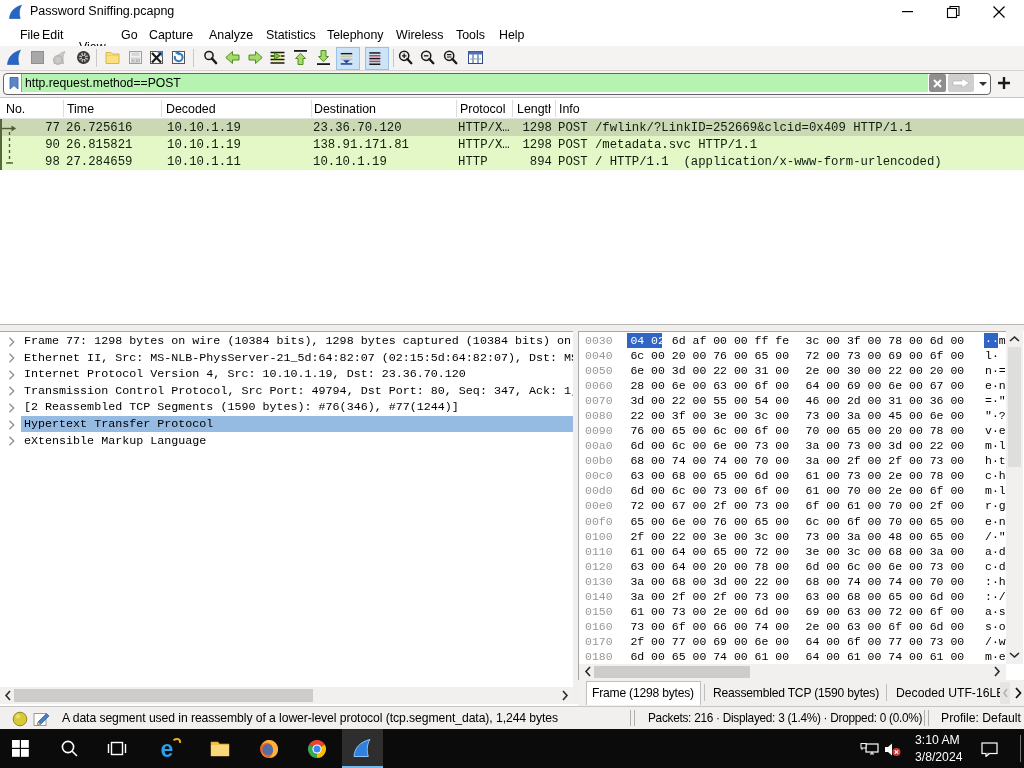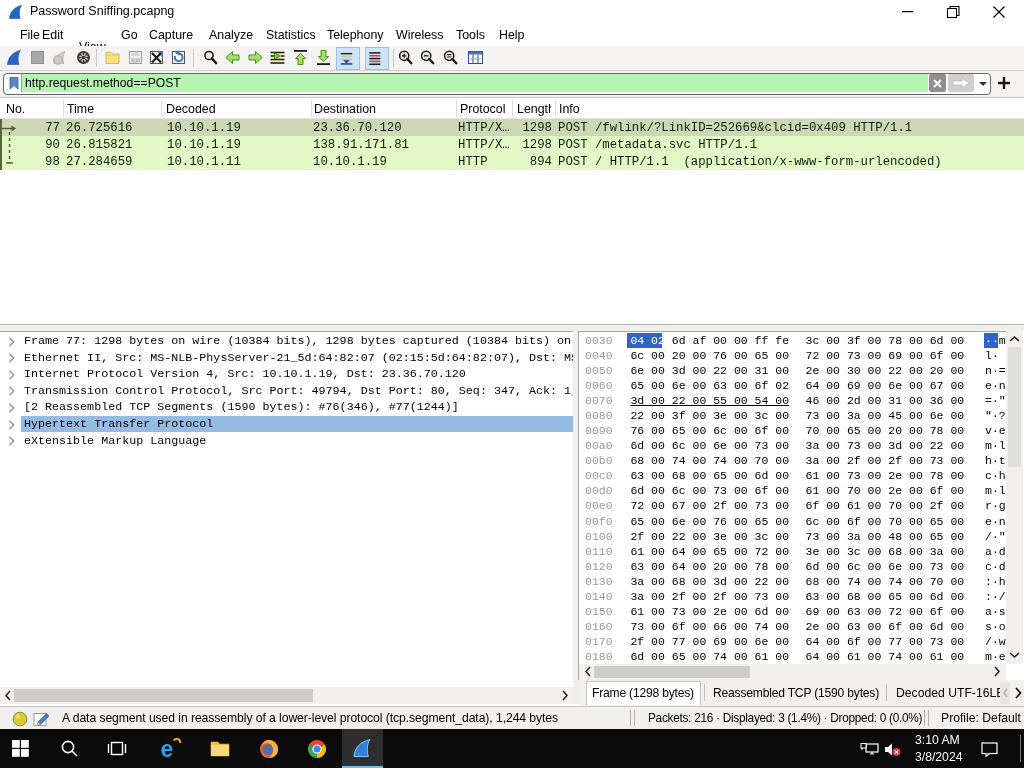--- a/index.html
+++ b/index.html
@@ -272,25 +272,25 @@
 <span class="row mono" style="left:226.5px;top:2.0px;font-size:11.5px;color:#000;">3c 00 3f 00 78 00 6d 00</span>
 <span class="row mono" style="left:6px;top:17.0px;font-size:11.5px;color:#9a9896;">0040</span>
 <span class="row mono" style="left:51.4px;top:17.0px;font-size:11.5px;color:#000;">6c 00 20 00 76 00 65 00</span>
 <span class="row mono" style="left:406px;top:17.0px;font-size:11.5px;color:#000;">l· ·v·e· r·s·i·o·</span>
 <span class="row mono" style="left:226.5px;top:17.0px;font-size:11.5px;color:#000;">72 00 73 00 69 00 6f 00</span>
 <span class="row mono" style="left:6px;top:32.1px;font-size:11.5px;color:#9a9896;">0050</span>
 <span class="row mono" style="left:51.4px;top:32.1px;font-size:11.5px;color:#000;">6e 00 3d 00 22 00 31 00</span>
 <span class="row mono" style="left:406px;top:32.1px;font-size:11.5px;color:#000;">n·=·"·1· .·0·"· ·</span>
 <span class="row mono" style="left:226.5px;top:32.1px;font-size:11.5px;color:#000;">2e 00 30 00 22 00 20 00</span>
 <span class="row mono" style="left:6px;top:47.1px;font-size:11.5px;color:#9a9896;">0060</span>
-<span class="row mono" style="left:51.4px;top:47.1px;font-size:11.5px;color:#000;">65 00 6e 00 63 00 6f 02</span>
+<span class="row mono" style="left:51.4px;top:47.1px;font-size:11.5px;color:#000;">28 00 6e 00 63 00 6f 00</span>
 <span class="row mono" style="left:406px;top:47.1px;font-size:11.5px;color:#000;">e·n·c·o· d·i·n·g·</span>
 <span class="row mono" style="left:226.5px;top:47.1px;font-size:11.5px;color:#000;">64 00 69 00 6e 00 67 00</span>
 <span class="row mono" style="left:6px;top:62.2px;font-size:11.5px;color:#9a9896;">0070</span>
-<span class="row mono" style="left:51.4px;top:62.2px;font-size:11.5px;color:#000;text-decoration:underline;">3d 00 22 00 55 00 54 00</span>
+<span class="row mono" style="left:51.4px;top:62.2px;font-size:11.5px;color:#000;">3d 00 22 00 55 00 54 00</span>
 <span class="row mono" style="left:406px;top:62.2px;font-size:11.5px;color:#000;">=·"·U·T· F·-·1·6·</span>
 <span class="row mono" style="left:226.5px;top:62.2px;font-size:11.5px;color:#000;">46 00 2d 00 31 00 36 00</span>
 <span class="row mono" style="left:6px;top:77.2px;font-size:11.5px;color:#9a9896;">0080</span>
 <span class="row mono" style="left:51.4px;top:77.2px;font-size:11.5px;color:#000;">22 00 3f 00 3e 00 3c 00</span>
 <span class="row mono" style="left:406px;top:77.2px;font-size:11.5px;color:#000;">"·?·&gt;·&lt;· s·:·E·n·</span>
 <span class="row mono" style="left:226.5px;top:77.2px;font-size:11.5px;color:#000;">73 00 3a 00 45 00 6e 00</span>
 <span class="row mono" style="left:6px;top:92.2px;font-size:11.5px;color:#9a9896;">0090</span>
 <span class="row mono" style="left:51.4px;top:92.2px;font-size:11.5px;color:#000;">76 00 65 00 6c 00 6f 00</span>
 <span class="row mono" style="left:406px;top:92.2px;font-size:11.5px;color:#000;">v·e·l·o· p·e· ·x·</span>
 <span class="row mono" style="left:226.5px;top:92.2px;font-size:11.5px;color:#000;">70 00 65 00 20 00 78 00</span>

